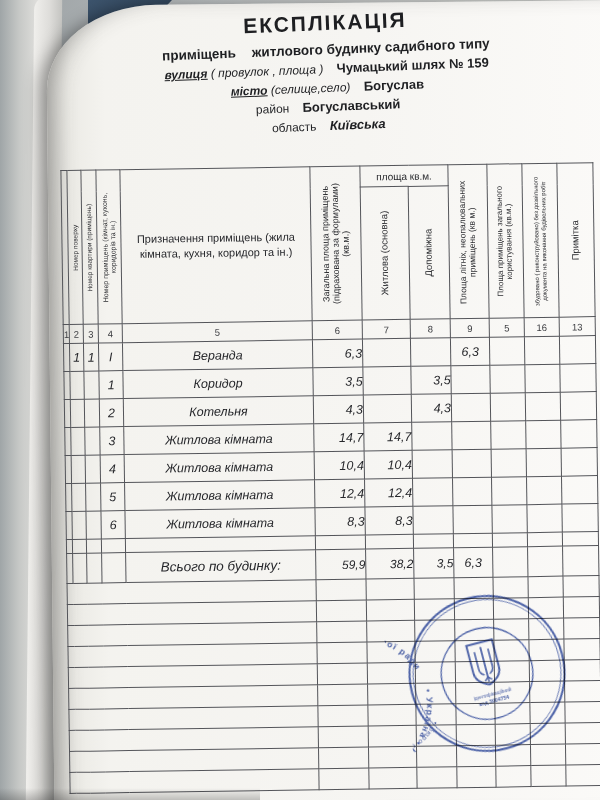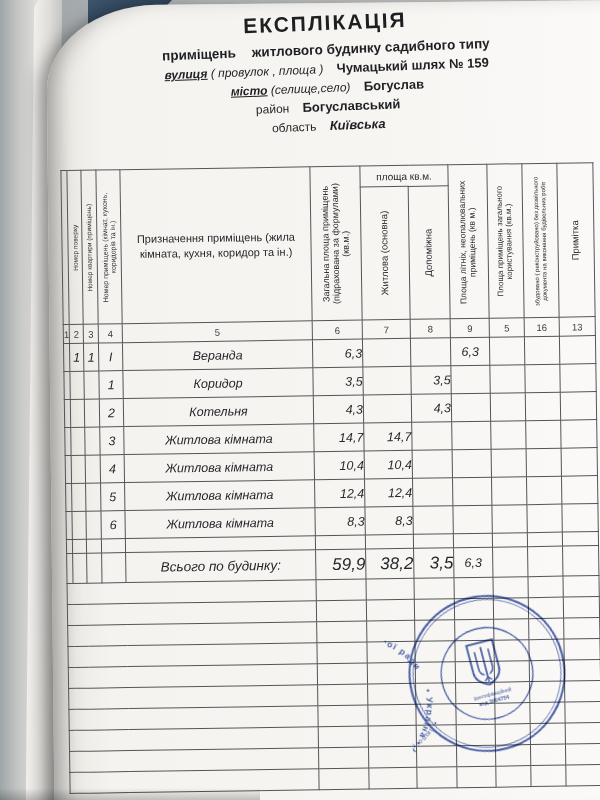--- a/index.html
+++ b/index.html
@@ -47,21 +47,21 @@
   .v9{font-size:8.5px;}
   .v10{font-size:8px;}
   .v11{font-size:6px;line-height:1.25;}
   .v12{font-size:9.5px;}
   .purpose{font-size:11px;line-height:1.35;padding:0 16px;text-align:center;}
   tr.nums td{height:18px;font-size:9.5px;text-align:center;color:#3b3c40;}
   tr.r{height:28px;}
   tr.r td{font-size:12.5px;}
   .cn{font-style:italic;font-size:10.5px;text-align:center;}
   .cname{font-style:italic;font-size:13px;text-align:center;}
-  .cval{font-style:italic;font-weight:bold;text-align:right;padding-right:5px;font-size:17px;}
+  .cval{font-style:italic;font-weight:bold;text-align:right;padding-right:5px;font-size:12px;}
   .cvalc{font-style:italic;font-weight:bold;text-align:center;font-size:12.5px;}
   tr.sp{height:14px;}
   tr.tot{height:30px;}
   .totlbl{font-style:italic;font-weight:bold;font-size:13.5px;text-align:center;}
   tr.b{height:21px;}
   tr.b td.bl{border-right:1px solid #54555a;}
   
   .stamp{position:absolute;left:343px;top:584px;width:182px;height:176px;
          transform:rotate(-14deg);mix-blend-mode:multiply;opacity:.9;filter:blur(.3px);}
   .bottom-shade{position:absolute;left:0;bottom:0;width:260px;height:12px;

